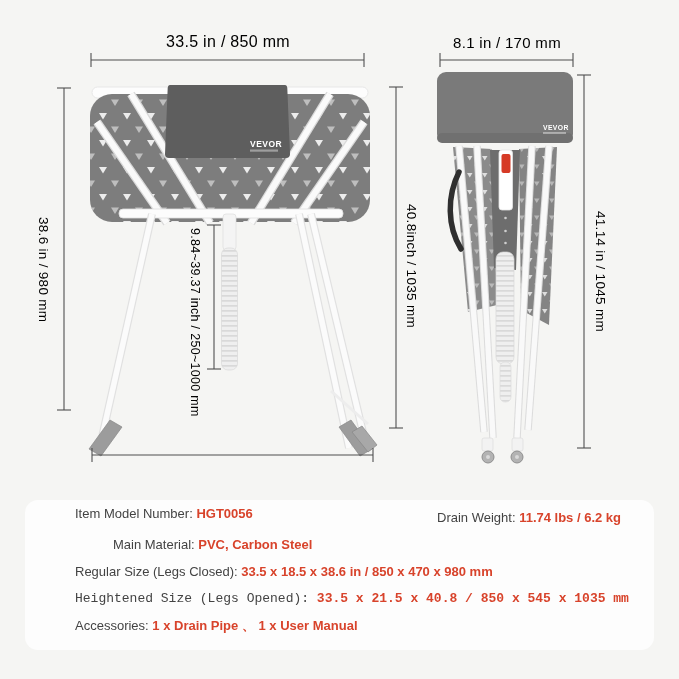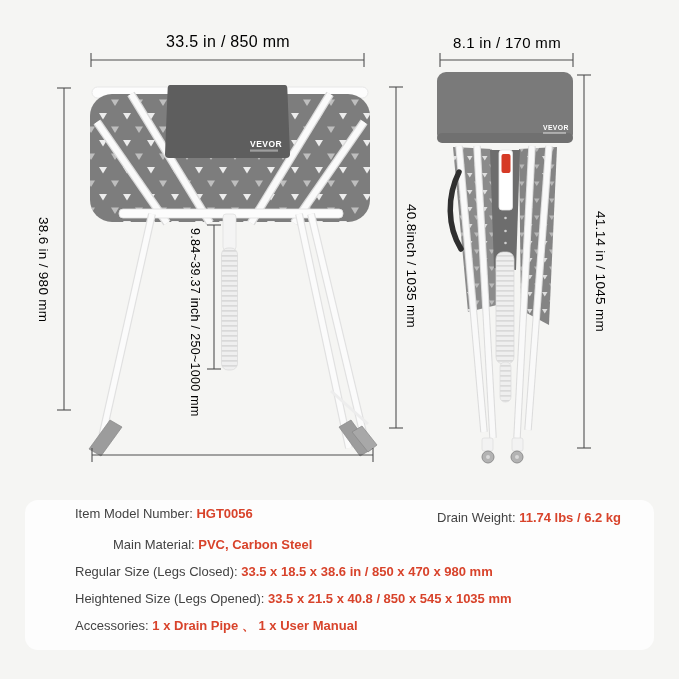--- a/index.html
+++ b/index.html
@@ -209,21 +209,21 @@
     </div>
 
     <div class="spec-row" style="left:56px;top:36px;margin-left:32px;">
       <span class="spec-label">Main Material: </span><span class="spec-value">PVC, Carbon Steel</span>
     </div>
 
     <div class="spec-row" style="left:50px;top:63px;">
       <span class="spec-label">Regular Size (Legs Closed): </span><span class="spec-value">33.5 x 18.5 x 38.6 in / 850 x 470 x 980 mm</span>
     </div>
 
-    <div class="spec-row" style="left:50px;top:90px;">
+    <div class="spec-row" style="left:50px;top:90px;font-family:Liberation Mono, monospace;">
       <span class="spec-label">Heightened Size (Legs Opened): </span><span class="spec-value">33.5 x 21.5 x 40.8 / 850 x 545 x 1035 mm</span>
     </div>
 
     <div class="spec-row" style="left:50px;top:117px;">
       <span class="spec-label">Accessories: </span><span class="spec-value">1 x Drain Pipe 、 1 x User Manual</span>
     </div>
 
   </div>
 </div>
 

